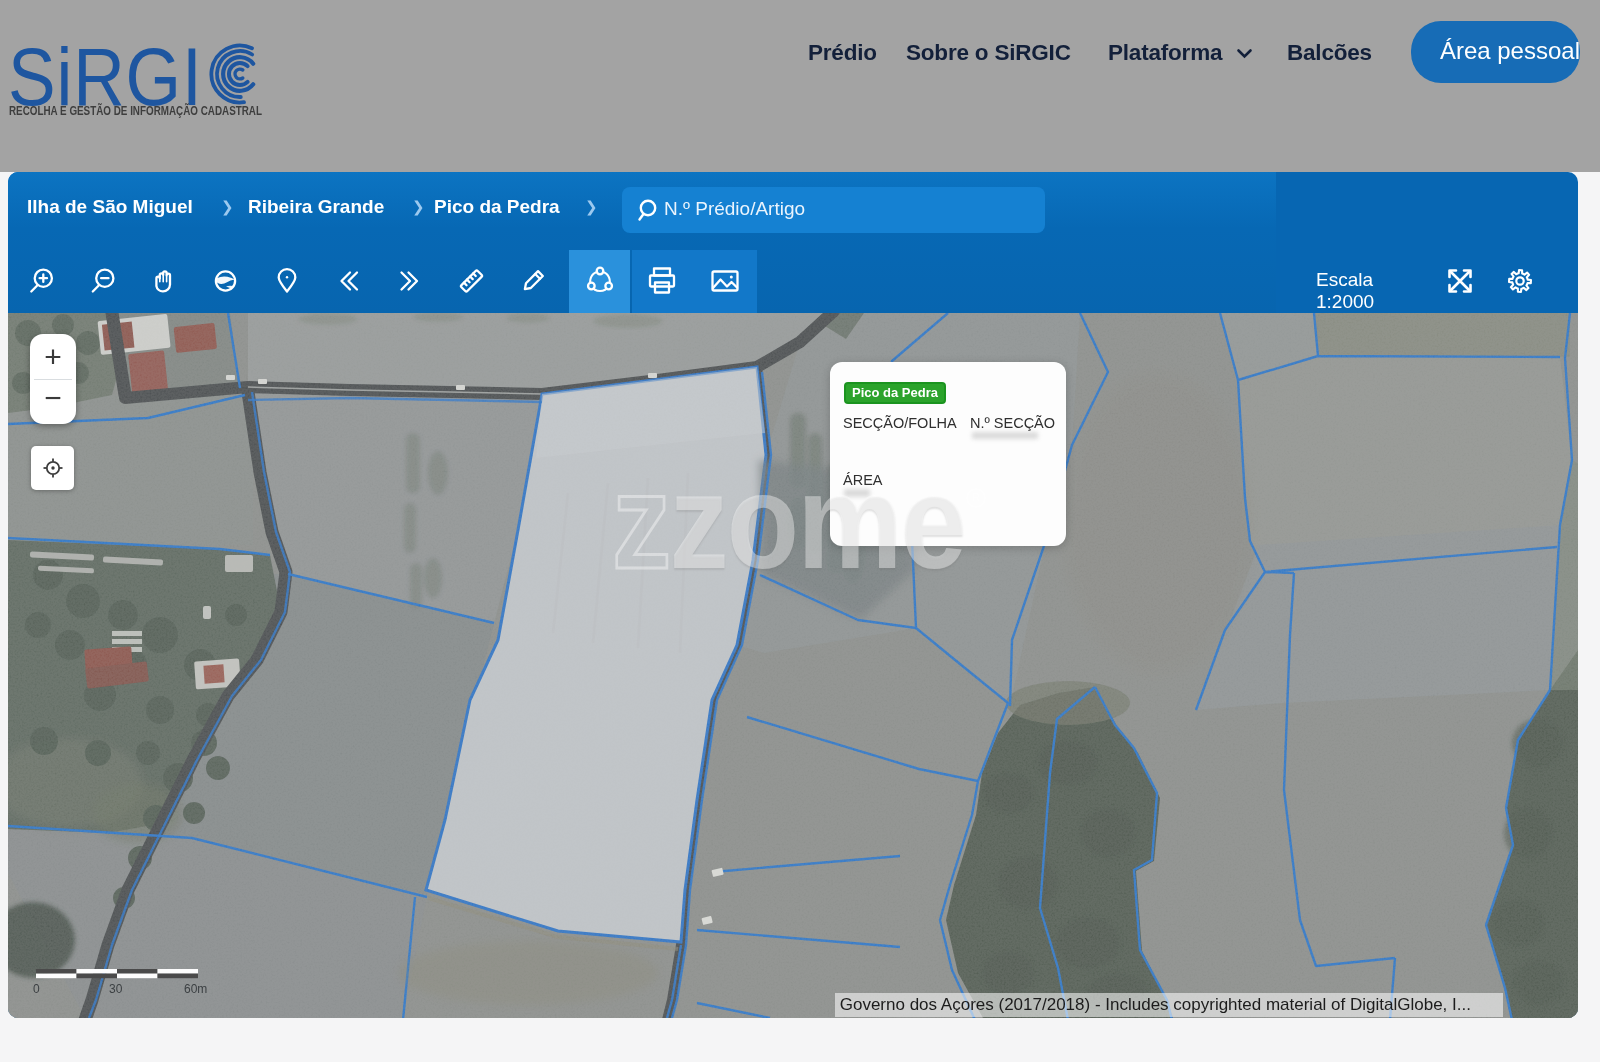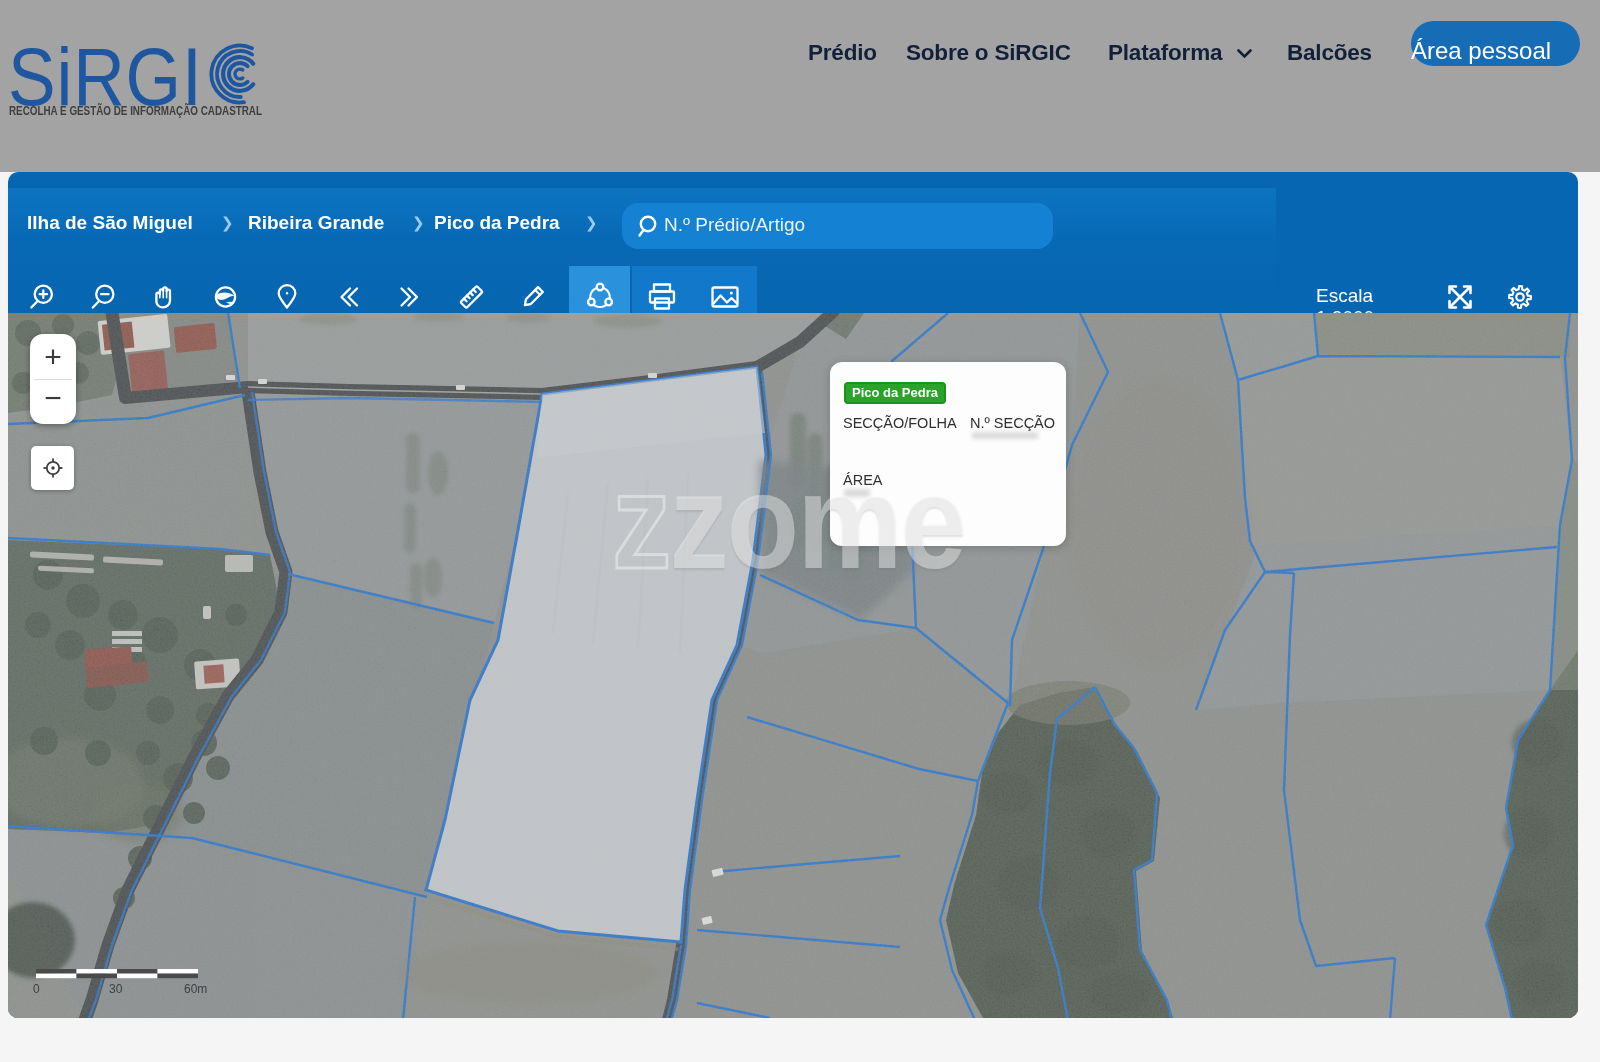--- a/index.html
+++ b/index.html
@@ -1,27 +1,27 @@
 <!DOCTYPE html>
 <html><head>
 <meta charset="utf-8">
 <style>
   html,body{margin:0;padding:0;}
   body{width:1600px;height:1062px;background:#f5f5f6;font-family:"Liberation Sans",sans-serif;overflow:hidden;position:relative;}
   .abs{position:absolute;}
   
   #nav{position:absolute;top:0;left:0;width:1600px;height:172px;background:#a3a3a3;}
   .navitem{position:absolute;top:40px;font-size:22.5px;font-weight:700;color:#13203a;letter-spacing:-0.2px;}
-  #btn-area{position:absolute;left:1411px;top:21px;width:169px;height:45px;background:#176cb6;border-radius:30px;color:#fff;font-size:24px;font-weight:400;text-align:left;line-height:60px;}
+  #btn-area{position:absolute;left:1411px;top:21px;width:169px;height:62px;background:#176cb6;border-radius:30px;color:#fff;font-size:24px;font-weight:400;text-align:right;line-height:60px;}
   
   #panel{position:absolute;left:8px;top:172px;width:1570px;height:846px;border-radius:10px;overflow:hidden;background:#0766b2;}
-  #bluebar{position:absolute;left:0;top:16px;width:1268px;height:141px;background:linear-gradient(180deg,#0c74c2 0%,#0768b4 40%,#0765af 100%);}
+  #bluebar{position:absolute;left:0;top:0;width:1268px;height:141px;background:linear-gradient(180deg,#0c74c2 0%,#0768b4 40%,#0765af 100%);}
   .crumb{position:absolute;top:24px;font-size:19px;font-weight:700;color:#fff;}
   .crumbsep{position:absolute;top:26px;font-size:15px;font-weight:400;color:#9cc9ef;}
-  #searchbox{position:absolute;left:614px;top:15px;width:423px;height:46px;background:#1581d2;border-radius:16px;padding-left:8px;}
+  #searchbox{position:absolute;left:614px;top:15px;width:423px;height:46px;background:#1581d2;border-radius:8px;}
   #searchtxt{position:absolute;left:42px;top:11px;font-size:19px;color:#eaf4fd;}
   .toolblock{position:absolute;top:78px;height:63px;}
   #selblock{left:561px;width:61px;background:#2a91dc;}
   #grpblock{left:624px;width:125px;background:#1278c9;}
   #escala{position:absolute;left:1284px;top:97px;font-size:19px;color:#fff;margin-left:24px;}
   
   #map{position:absolute;left:0;top:141px;width:1570px;height:705px;background:#8e9294;}
   
   #zoomctl{position:absolute;left:22px;top:21px;width:46px;height:90px;background:#fff;border-radius:13px;box-shadow:0 2px 6px rgba(0,0,0,.35);}
   #zoomctl .plus{position:absolute;left:0;top:2px;width:46px;height:42px;text-align:center;font-size:30px;color:#3a3a3a;line-height:42px;}
@@ -399,14 +399,15 @@
     <div id="popup">
       <div id="badge">Pico da Pedra</div>
       <div class="plabel" style="left:13px;top:53px;">SECÇÃO/FOLHA</div>
       <div class="plabel" style="left:140px;top:53px;">N.º SECÇÃO</div>
       <div class="plabel" style="left:13px;top:110px;text-align:center;">ÁREA</div>
       <div style="position:absolute;left:142px;top:70px;width:66px;height:7px;background:#9a9a9a;opacity:.35;filter:blur(2px);"></div>
       <div style="position:absolute;left:14px;top:127px;width:26px;height:8px;background:#9a9a9a;opacity:.35;filter:blur(2px);"></div>
     </div>
     <div id="wm"><span style="color:transparent;text-shadow:none;-webkit-text-stroke:3px rgba(255,255,255,.40)">z</span>zome</div>
       <div style="position:absolute;left:958px;top:175px;width:16px;height:16px;border:2px solid rgba(255,255,255,.45);border-radius:50%;color:rgba(255,255,255,.45);font-size:11px;font-weight:700;text-align:center;line-height:15px;">R</div>
+    <div id="attrib">&nbsp;Governo dos Açores (2017/2018) - Includes copyrighted material of DigitalGlobe, I...</div>
   </div>
 </div>
 
 </body></html>

